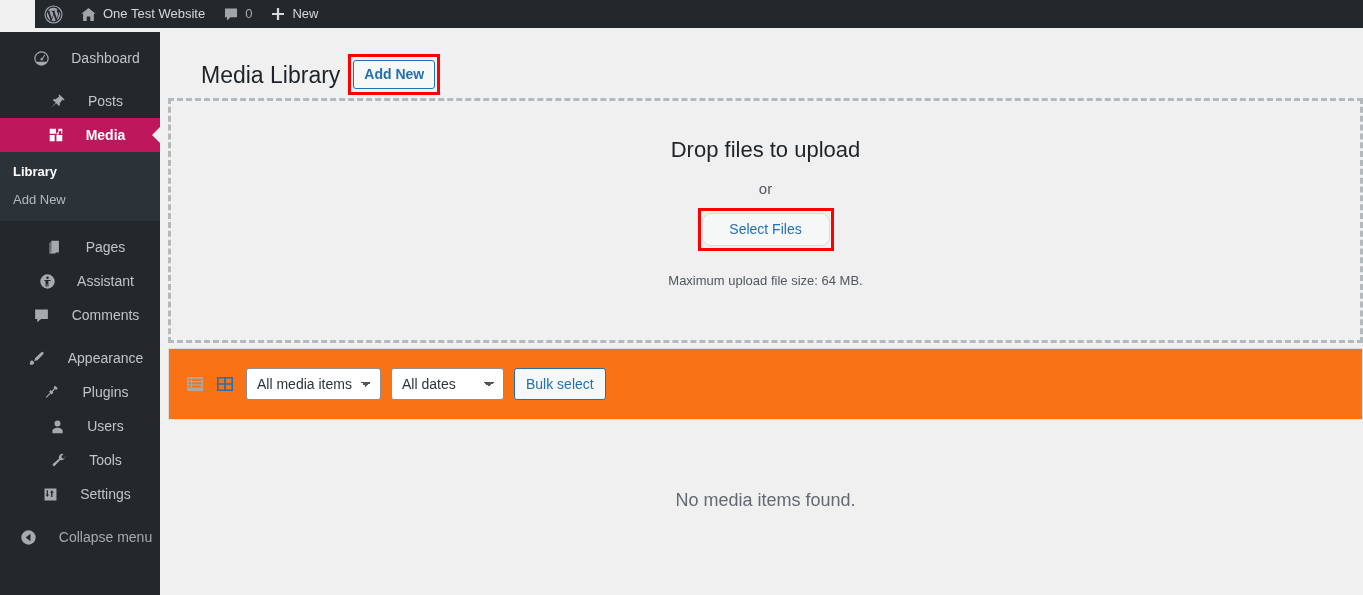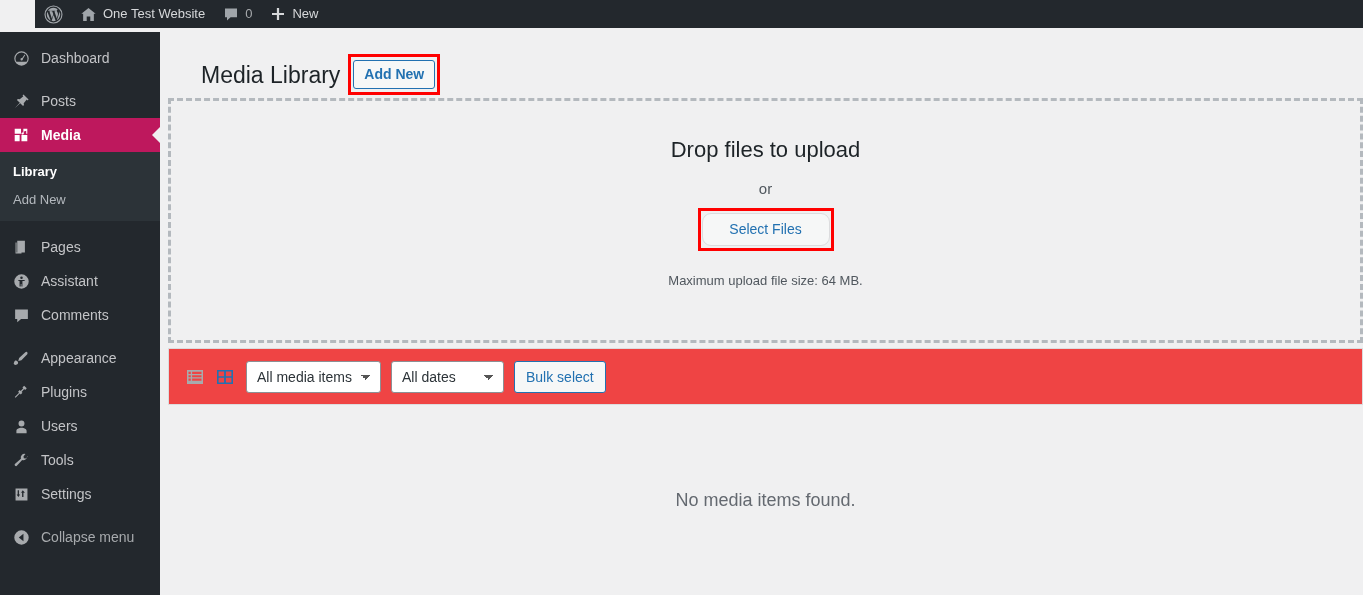--- a/index.html
+++ b/index.html
@@ -53,21 +53,22 @@
   }
   .menu-sep { height: 9px; }
   .menu-item {
     position: relative;
     display: flex;
     align-items: center;
     height: 34px;
     padding-left: 11px;
     color: #c3c4c7;
     font-size: 14px;
-    gap: 10px;
+    gap: 20px;
+    justify-content: center;
   }
   .menu-item .mi-ico {
     width: 20px; height: 20px;
     display: flex; align-items: center; justify-content: center;
     color: #a7aaad;
     flex: 0 0 20px;
   }
   .menu-item .mi-lbl { font-size: 14px; line-height: 1; }
   .menu-item.current {
     background: #be185d;
@@ -201,22 +202,22 @@
     color: #50575e;
     margin-top: 26px;
     line-height: 1.4;
   }
 
   
   #media-toolbar {
     position: absolute;
     left: 8px; top: 316px;
     width: 1195px;
-    height: 57px;
-    background: #ef4444;
+    height: 72px;
+    background: #f97316;
     border: 1px solid #dcdcde;
     display: flex;
     align-items: center;
     padding-left: 14px;
     gap: 10px;
   }
   .view-switch { display: flex; align-items: center; gap: 7px; }
   .vs-btn {
     width: 23px; height: 23px;
     display: flex; align-items: center; justify-content: center;

